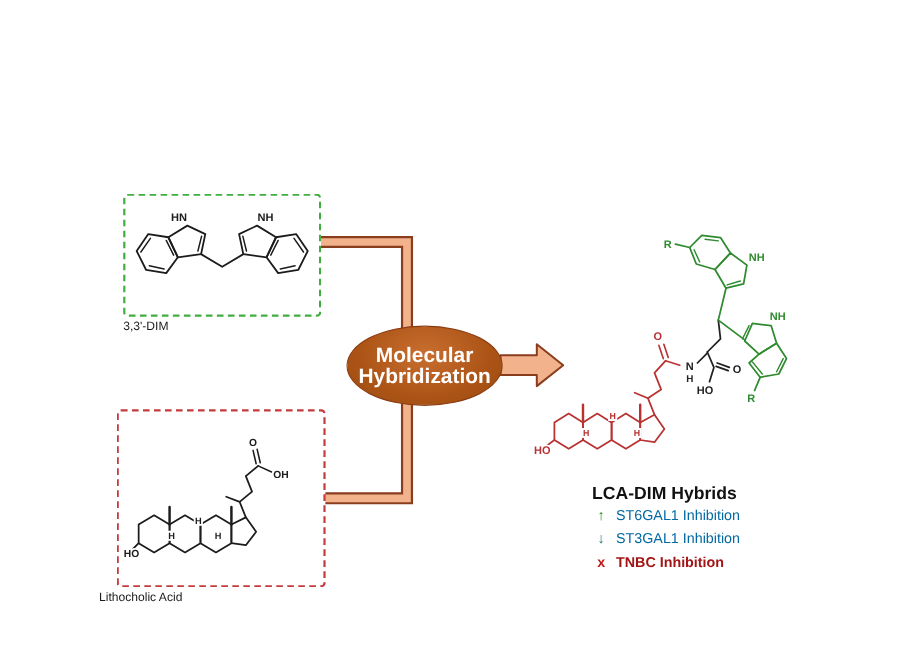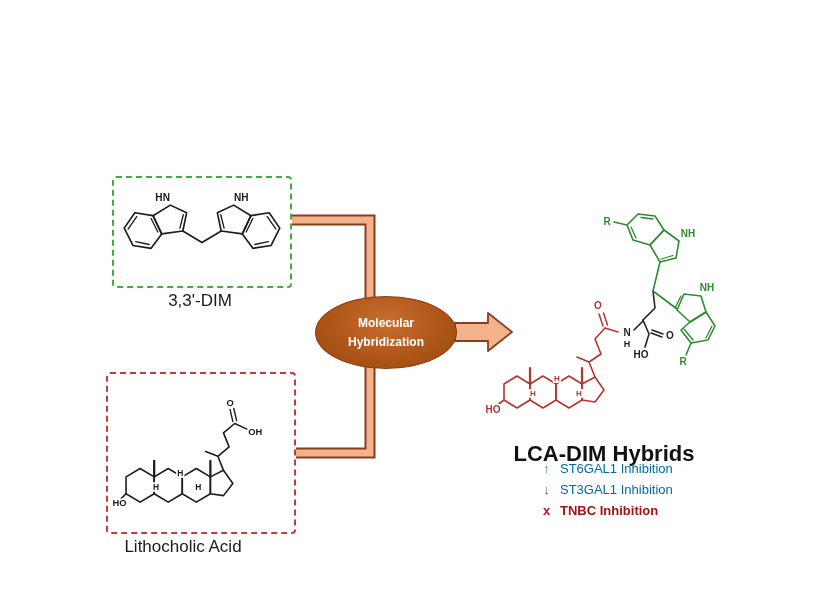--- a/index.html
+++ b/index.html
@@ -1,31 +1,31 @@
 <!DOCTYPE html>
 <html><head>
 <meta charset="utf-8">
 <style>
   html,body{margin:0;padding:0;background:#ffffff;}
   #canvas{position:relative;width:819px;height:598px;background:#ffffff;overflow:hidden;
           font-family:"Liberation Sans",sans-serif;color:#1b1b1b;}
   .mol-box{position:absolute;background:#ffffff;border-radius:4px;display:flex;align-items:center;justify-content:center;z-index:2;}
   .dim-box{left:112px;top:176px;width:176px;height:108px;border:2px dashed #3fae3f;}
   .lca-box{left:106px;top:372px;width:186px;height:158px;border:2px dashed #c43b3b;}
-  .caption{position:absolute;text-align:center;font-size:17px;font-weight:500;color:#1b1b1b;z-index:2;}
+  .caption{position:absolute;text-align:left;font-size:11px;font-weight:500;color:#1b1b1b;z-index:2;}
   .dim-caption{left:112px;top:291px;width:176px;}
   .lca-caption{left:90px;top:537px;width:186px;}
   #connector-svg{position:absolute;left:0;top:0;z-index:1;}
   .ellipse{position:absolute;left:315px;top:296px;width:140px;height:71px;border-radius:50%;
            background:radial-gradient(ellipse at 50% 35%, #c86f30 0%, #ac5416 60%, #9a4a10 100%);
            border:1px solid #8a3c12;display:flex;flex-direction:column;align-items:center;justify-content:center;
-           z-index:3;color:#ffffff;font-weight:700;font-size:12px;line-height:19px;text-align:center;}
+           z-index:3;color:#ffffff;font-weight:700;font-size:19px;line-height:19px;text-align:center;}
   #hybrid-svg{position:absolute;left:485px;top:178px;z-index:2;}
   .hybrid-title{position:absolute;left:494px;top:441px;width:220px;text-align:center;
-                font-size:22px;font-weight:700;color:#111;z-index:2;}
+                font-size:16px;font-weight:700;color:#111;z-index:2;}
   .outcomes{position:absolute;left:540px;top:461px;z-index:2;}
   .outcome-row{display:flex;align-items:baseline;gap:7px;height:21px;font-size:13px;}
   .outcome-symbol{width:13px;text-align:center;font-weight:700;}
   .sym-0{color:#2e8b2e;}
   .sym-1{color:#1f7a6e;}
   .sym-2{color:#c01818;}
   .txt-0,.txt-1{color:#0369a1;}
   .txt-2{color:#a31414;font-weight:600;}
   text.atom{font-family:"Liberation Sans",sans-serif;font-weight:700;
             paint-order:stroke;stroke:#ffffff;stroke-width:3.5px;text-anchor:middle;}

